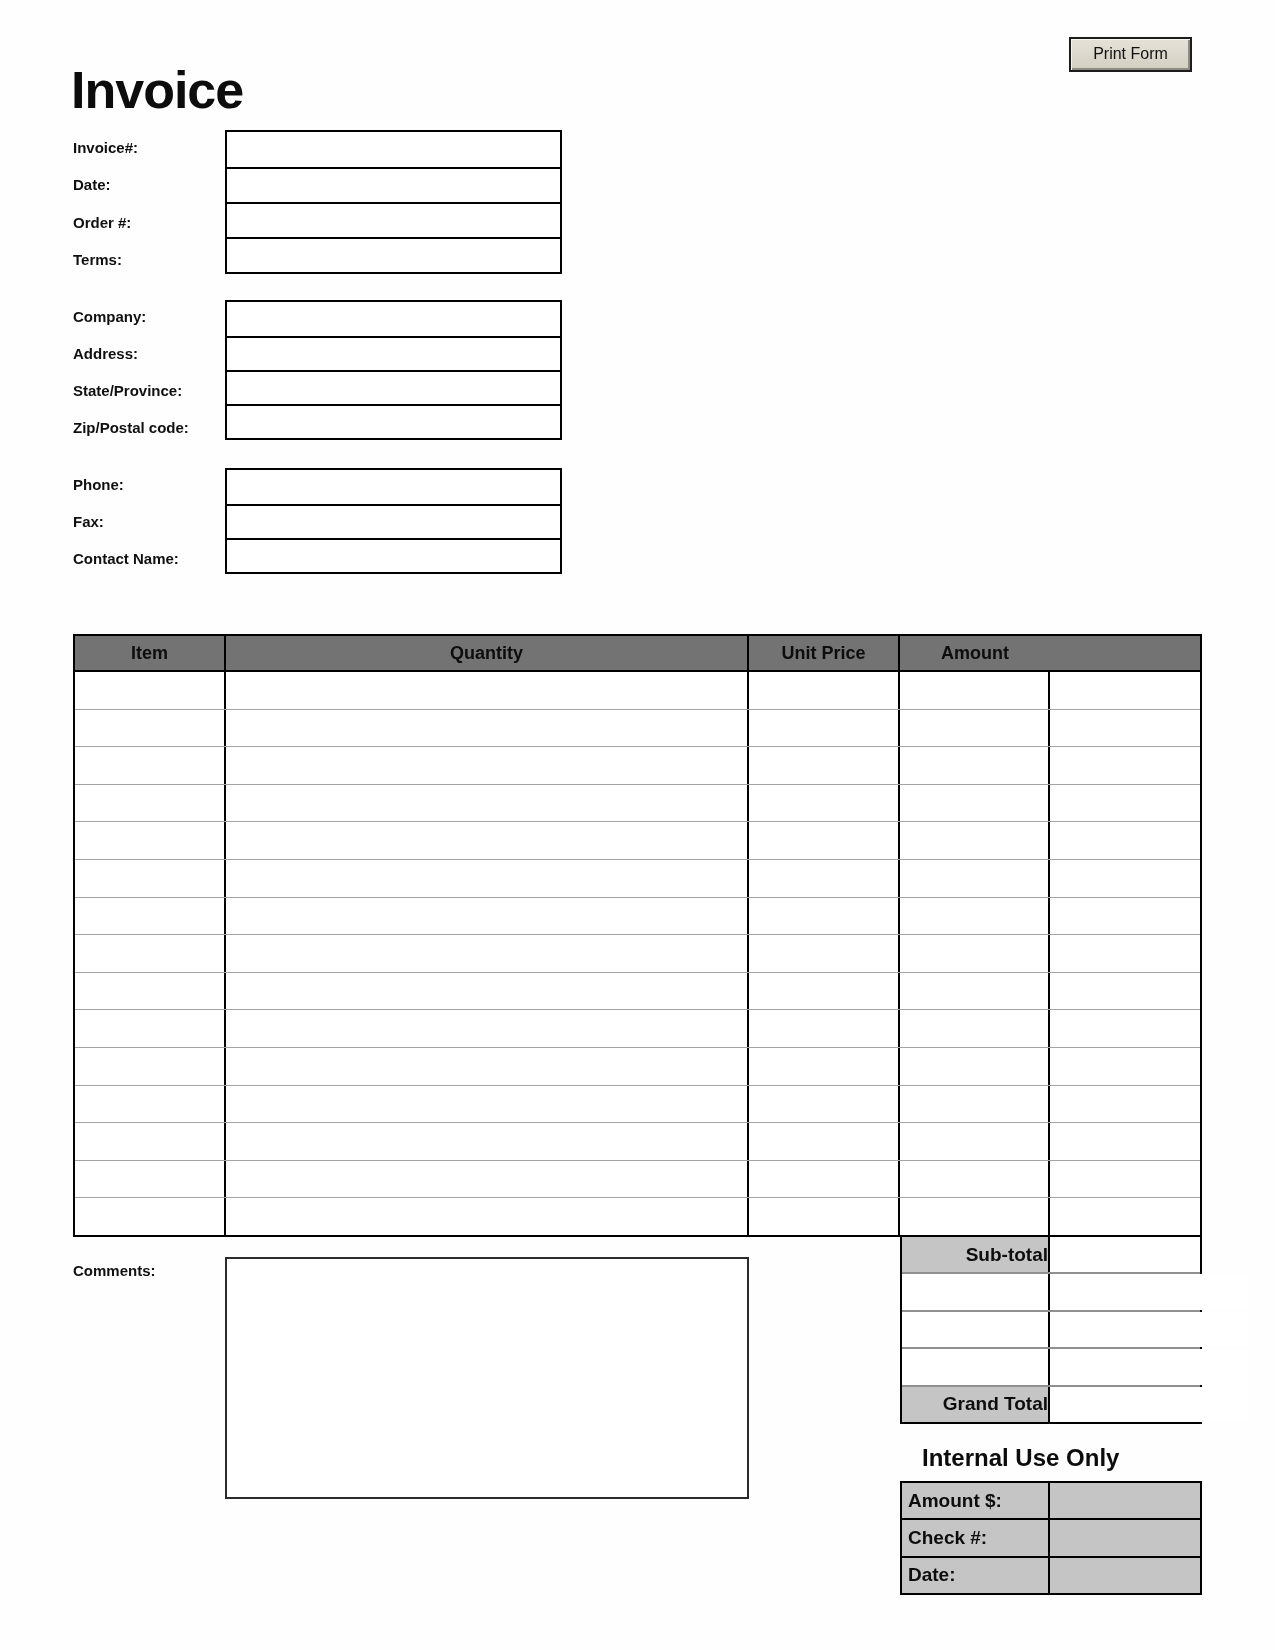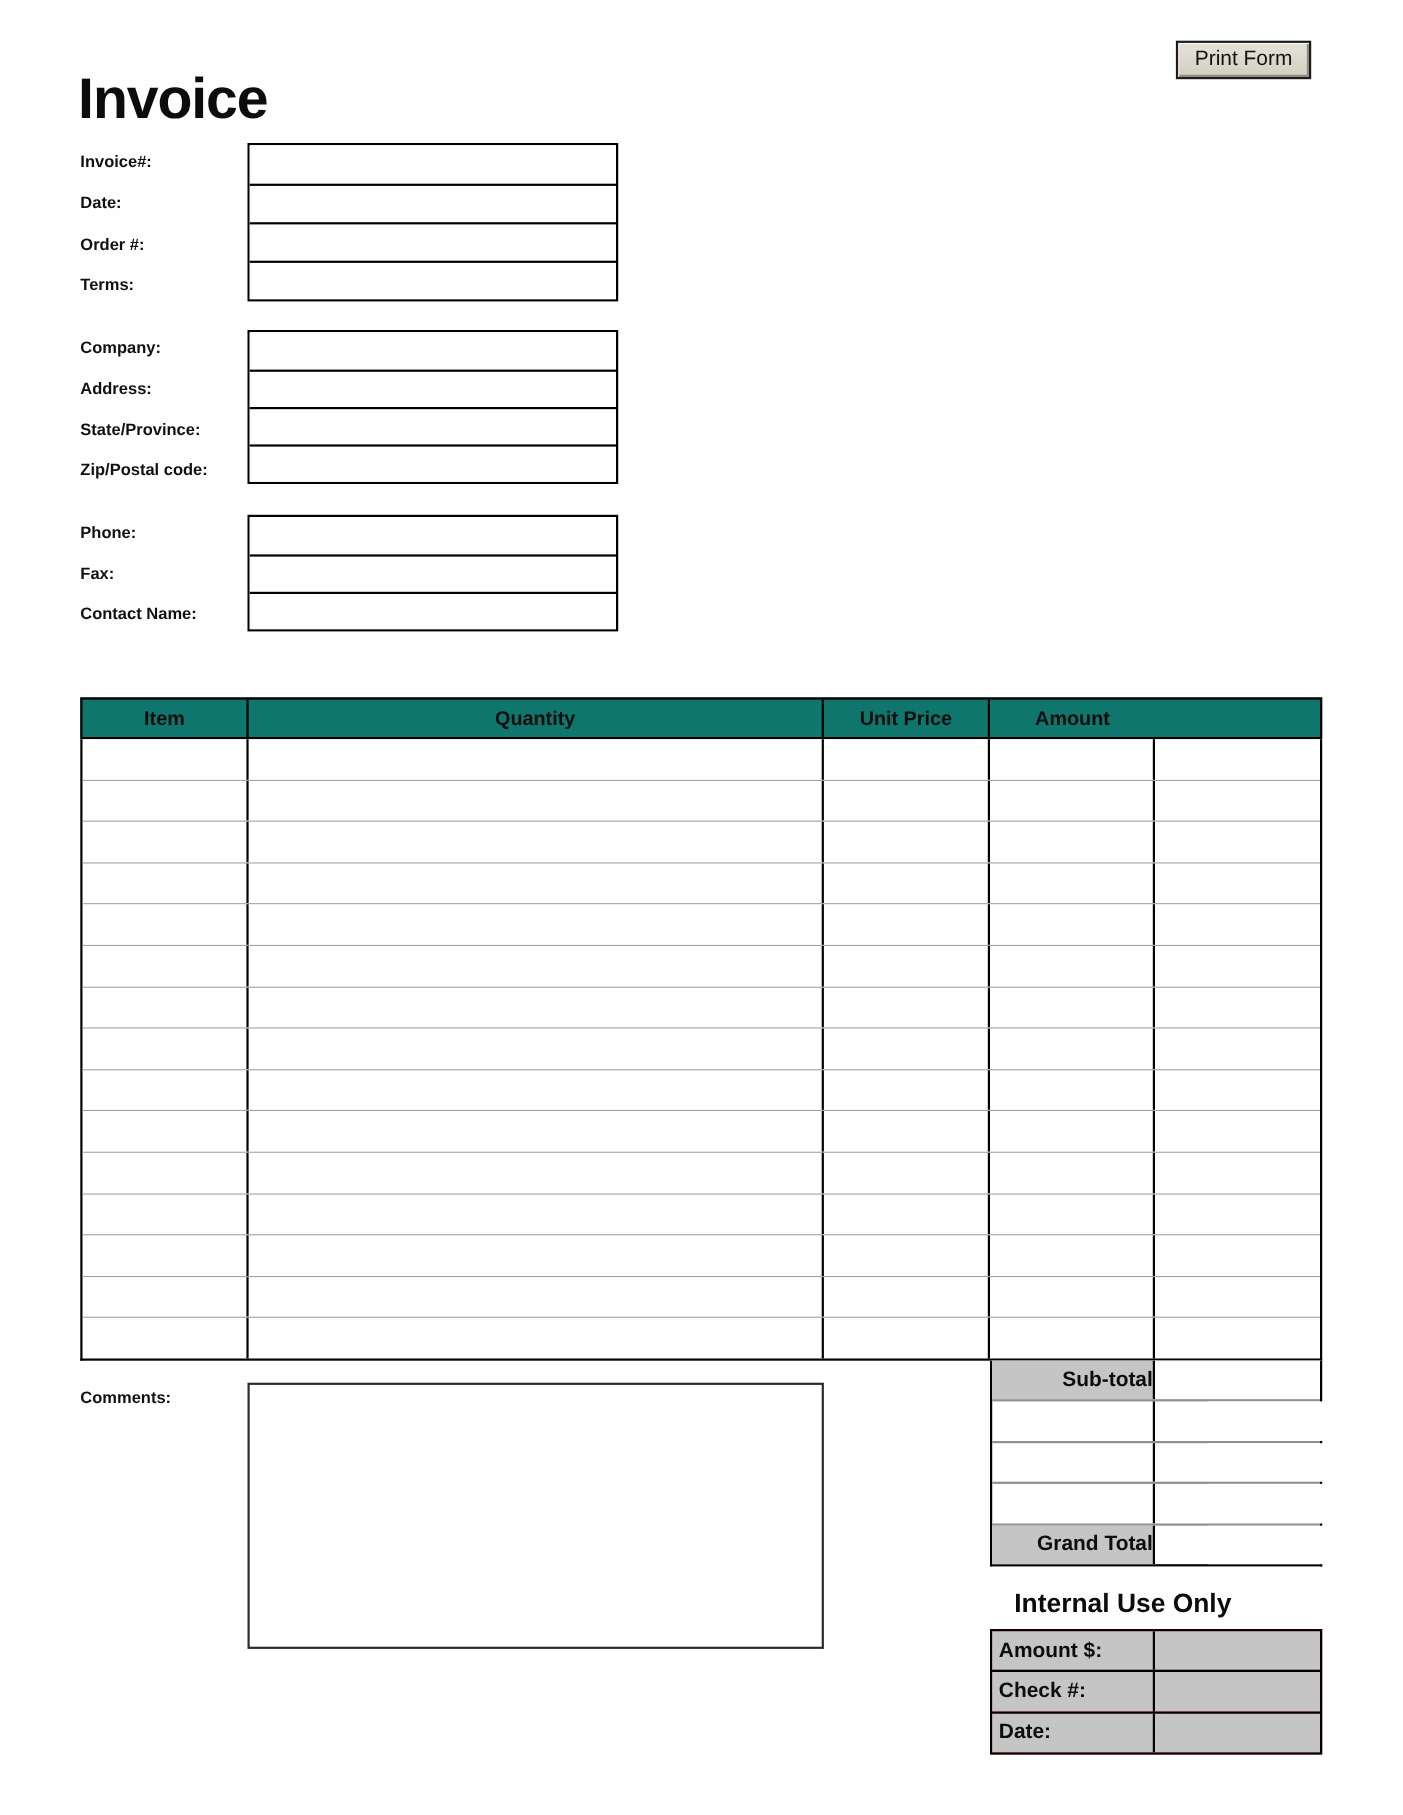--- a/index.html
+++ b/index.html
@@ -10,21 +10,21 @@
     width: 1275px; height: 1650px;
     background: #fefefe;
     overflow: hidden;
   }
   
   #print-btn {
     position:absolute; left:1069px; top:37px; width:123px; height:35px;
     background:linear-gradient(#e6e2d8,#d2cec1);
     border:2px solid #1c1c1c;
     box-shadow: inset 1px 1px 0 #f8f6f0, inset -2px -2px 0 #8e8b80;
-    font-size:19px; color:#111; text-align:center; line-height:30px;
+    font-size:16px; color:#111; text-align:center; line-height:30px;
     cursor:pointer;
   }
   
   #title {
     position:absolute; left:71px; top:60px;
     font-size:52px; font-weight:bold; color:#0c0c0c; letter-spacing:-1px;
   }
   
   .flabel {
     position:absolute; left:73px;
@@ -37,21 +37,21 @@
   }
   .frow { background:#fff; }
   .frow + .frow { border-top:2px solid #000; }
   #group1 { top:130px; } #group1 .frow { height:35px; }
   #group2 { top:300px; } #group2 .frow { height:34px; }
   #group3 { top:468px; } #group3 .frow { height:34px; }
   .frow { width:100%; outline:none; font-size:17px; padding:0 6px; }
   
   #items-header {
     position:absolute; left:73px; top:634px; width:1129px; height:38px;
-    border:2px solid #000; background:#0f766e;
+    border:2px solid #000; background:#737373;
     display:grid; grid-template-columns:151px 523px 151px 150px 150px;
   }
   .hcell {
     display:flex; align-items:center; justify-content:center;
     font-size:18px; font-weight:bold; color:#0d0d0d;
     border-right:2px solid #000;
   }
   .hcell:last-child { border-right:none; }
   #items-body {
     position:absolute; left:73px; top:672px; width:1129px; height:565px;
@@ -86,21 +86,21 @@
   .tot-label.shaded { background:#c5c5c5; }
   .tot-value { background:#fff; }
   
   #internal-title {
     position:absolute; left:902px; top:1444px;
     font-size:24px; font-weight:bold; color:#0c0c0c;margin-left:20px;
   }
   #internal-table {
     position:absolute; left:900px; top:1481px; width:302px; height:114px;
     border:2px solid #000; display:flex; flex-direction:column;
-    background:#b91c1c;
+    background:#f97316;
   }
   .introw { flex:1; display:grid; grid-template-columns:148px 150px; }
   .introw + .introw { border-top:2px solid #000; }
   .int-label {
     border-right:2px solid #000;
     display:flex; align-items:center; padding-left:6px;
     font-size:19px; font-weight:bold; color:#0d0d0d; background:#c5c5c5;
   }
   .int-value { background:#c5c5c5; }
 </style>

